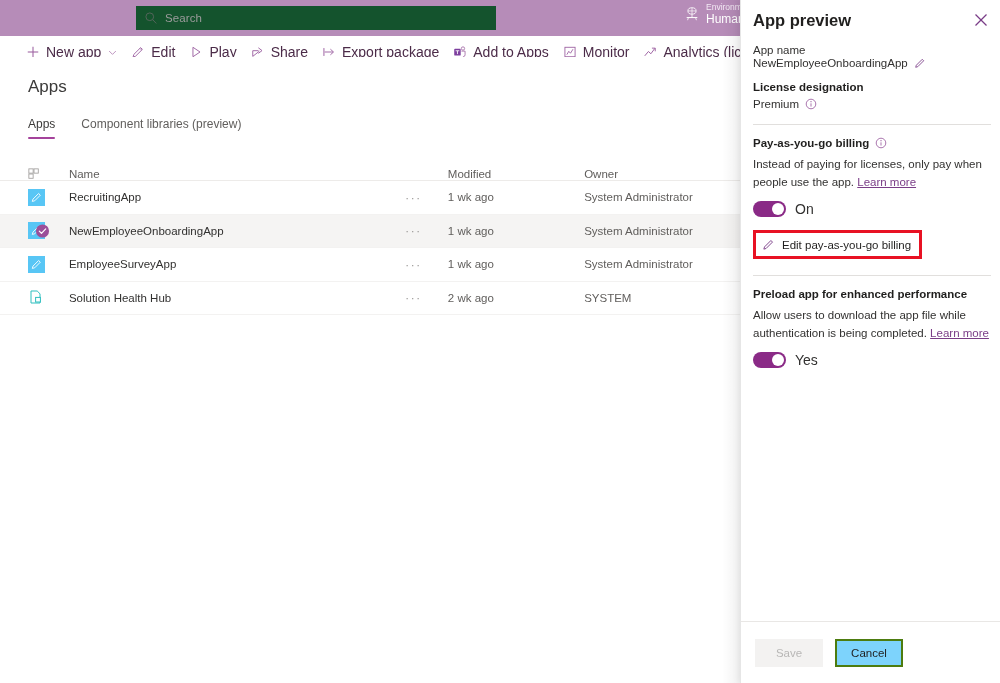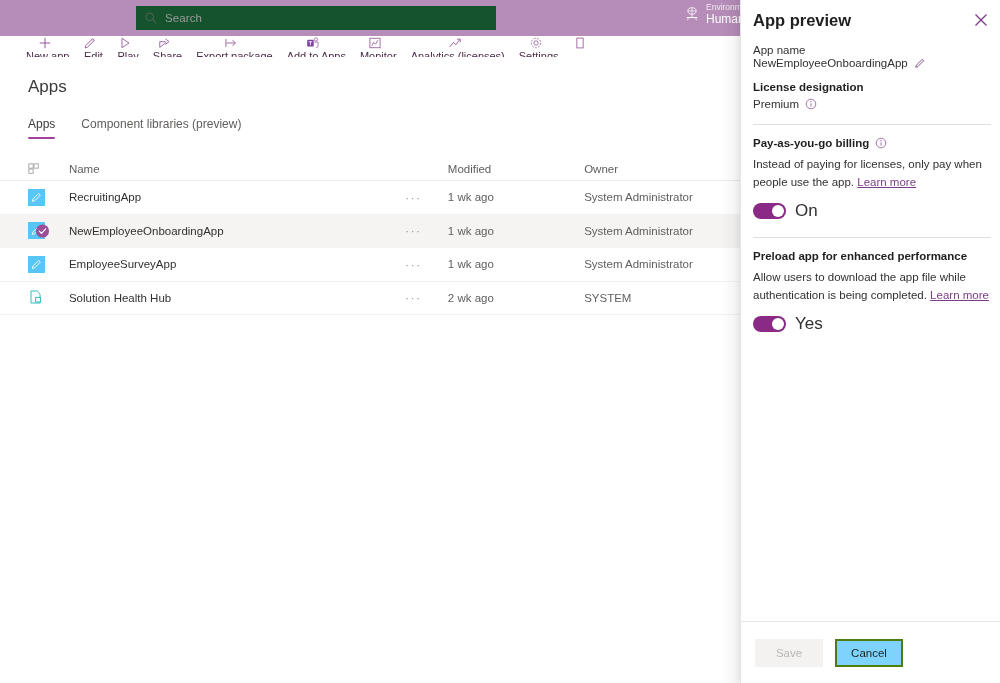--- a/index.html
+++ b/index.html
@@ -51,26 +51,25 @@
     position: absolute; left: 0; top: 36px;
     width: 740px; height: 33px;
     background: #ffffff;
     display: flex; align-items: center;
     padding-left: 26px;
     border-bottom: 1px solid #f0f0f0;
   }
   .cmd {
     display: flex; align-items: center;
     height: 33px;
-    font-size: 11px;
+    font-size: 14px;
     color: #5c2e53;
     white-space: nowrap;
     margin-right: 14px;
     cursor: default;
-    flex-direction: column;
   }
   .cmd .ico {
     width: 14px; height: 14px;
     margin-right: 6px;
     flex: 0 0 auto;
     display: inline-flex; align-items: center; justify-content: center;
   }
   .cmd .chev { margin-left: 7px; width: 9px; height: 9px; opacity: .8; }
   .cmd-label { color: #4b2b48; }
 
@@ -98,21 +97,21 @@
   .tab.active::after {
     content: ""; display: block;
     margin-top: 6px;
     height: 2px; background: #a4429b;
     border-radius: 1px;
   }
 
   
   .tbl { position: absolute; left: 0; top: 100px; width: 740px; }
   .thead {
-    display: flex; align-items: center;
+    display: flex; align-items: flex-end;
     height: 24px;
     border-bottom: 1px solid #edebe9;
     padding-left: 28px;
   }
   .th {
     font-size: 11.5px; color: #605e5c;
   }
   .col-icon   { width: 42px; display:flex; align-items:center; }
   .col-name   { width: 345px; }
   .col-dots   { width: 44px; }
@@ -197,21 +196,21 @@
   .toggle {
     width: 33px; height: 16px; border-radius: 9px;
     background: #8a2a86;
     position: relative; cursor: default;
   }
   .toggle .knob {
     position: absolute; right: 2px; top: 2px;
     width: 12px; height: 12px; border-radius: 50%;
     background: #ffffff;
   }
-  .toggle-text { font-size: 17px; color: #323130; }
+  .toggle-text { font-size: 14px; color: #323130; }
 
   .edit-billing-box {
     margin-top: 13px;
     border: 3px solid #e81123;
     padding: 5px 8px 5px 6px;
     display: inline-flex; align-items: center; gap: 7px;
     cursor: default;
   }
   .edit-billing-text { font-size: 11.5px; color: #201f1e; }
 
@@ -534,20 +533,28 @@
         <span class="link">Learn more</span>
       </div>
 
       <div class="toggle-row">
         <span class="toggle">
             <span class="knob"></span>
           </span>
         <span class="toggle-text">On</span>
       </div>
 
+      <div class="edit-billing-box">
+        <span>
+          <svg viewBox="0 0 14 14" width="13" height="13">
+            <path d="M2 12 L2.7 9.6 L9.6 2.7 L11.3 4.4 L4.4 11.3 Z" fill="none" stroke="#7a3d87" stroke-width="1"></path>
+          </svg>
+        </span>
+        <span class="edit-billing-text">Edit pay-as-you-go billing</span>
+      </div>
 
       <div class="divider" style="margin-top:16px"></div>
 
       <div class="sec-head">
         <span>Preload app for enhanced performance</span>
       </div>
 
       <div class="desc">
         <span>Allow users to download the app file while authentication is being completed.</span>
         <span class="link">Learn more</span>

